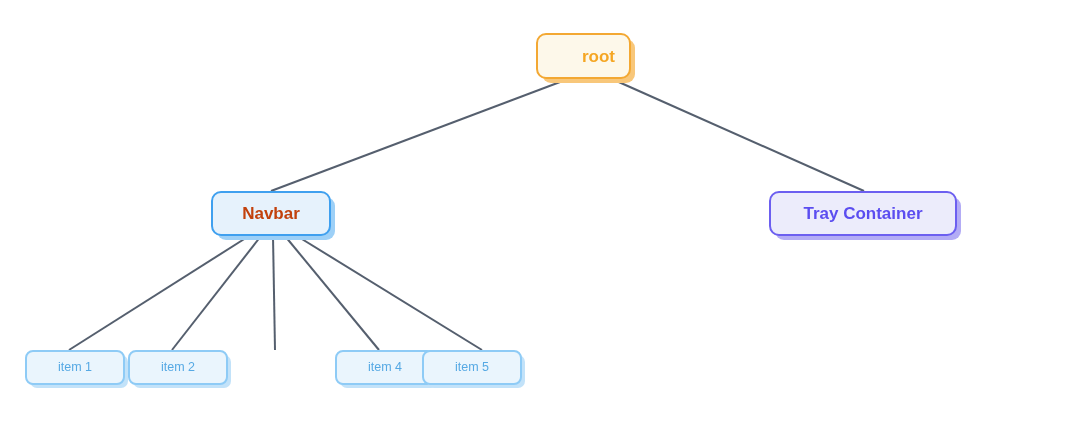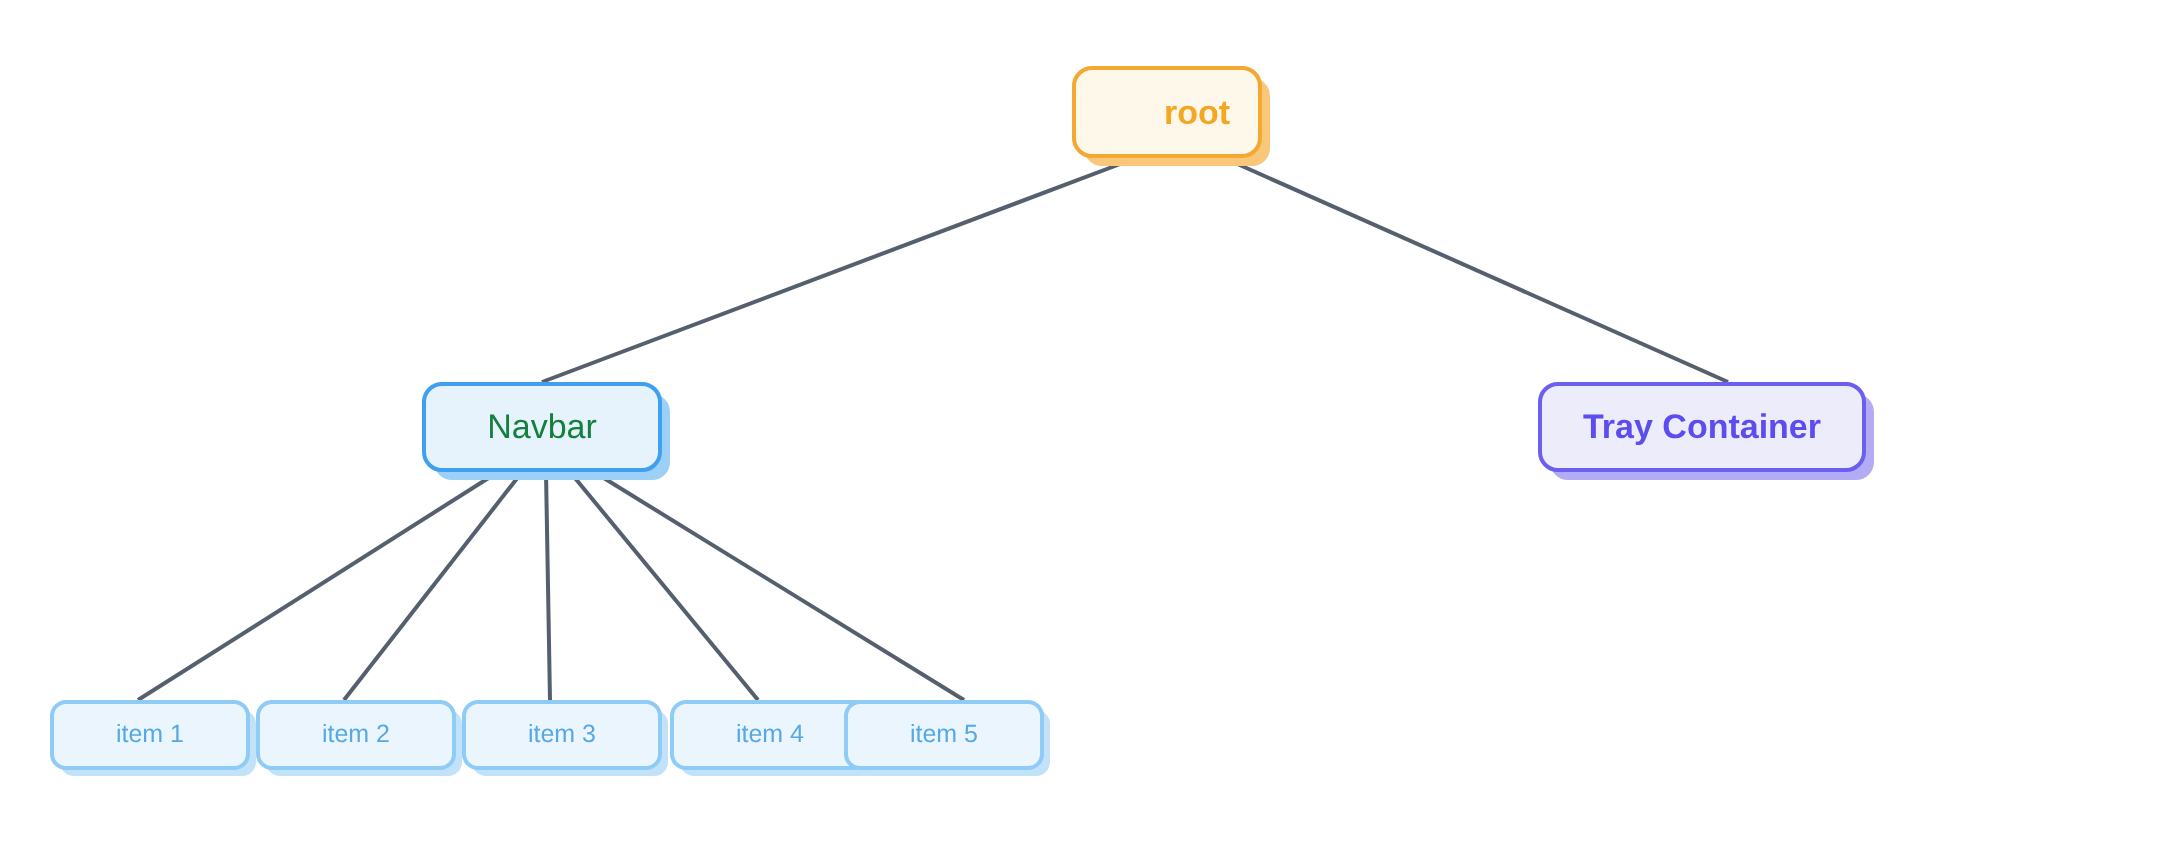--- a/index.html
+++ b/index.html
@@ -66,30 +66,30 @@
     top: 191px;
     width: 120px;
     height: 45px;
     background: #e6f2fc;
     border-width: 2px;
     border-color: #3fa0ef;
     border-radius: 10px;
     box-shadow: 5px 5px 0 -1px #9dd0f7;
   }
   .node.navbar .node-label {
-    color: #15803d;
+    color: #c2410c;
     font-size: 17px;
-    font-weight: normal;
+    font-weight: bold;
   }
 
   
   .node.tray {
     left: 769px;
     top: 191px;
-    width: 164px;
+    width: 188px;
     height: 45px;
     background: #ececfb;
     border-width: 2px;
     border-color: #6c5ff0;
     border-radius: 10px;
     box-shadow: 5px 5px 0 -1px #b3acf5;
   }
   .node.tray .node-label {
     color: #5b4df0;
     font-size: 17px;
@@ -146,23 +146,20 @@
   </div>
 
   <div class="node item i0">
     <span class="node-label">item 1</span>
   </div>
 
   <div class="node item i1">
     <span class="node-label">item 2</span>
   </div>
 
-  <div class="node item i2">
-    <span class="node-label">item 3</span>
-  </div>
 
   <div class="node item i3">
     <span class="node-label">item 4</span>
   </div>
 
   <div class="node item i4">
     <span class="node-label">item 5</span>
   </div>
 
 </div>

